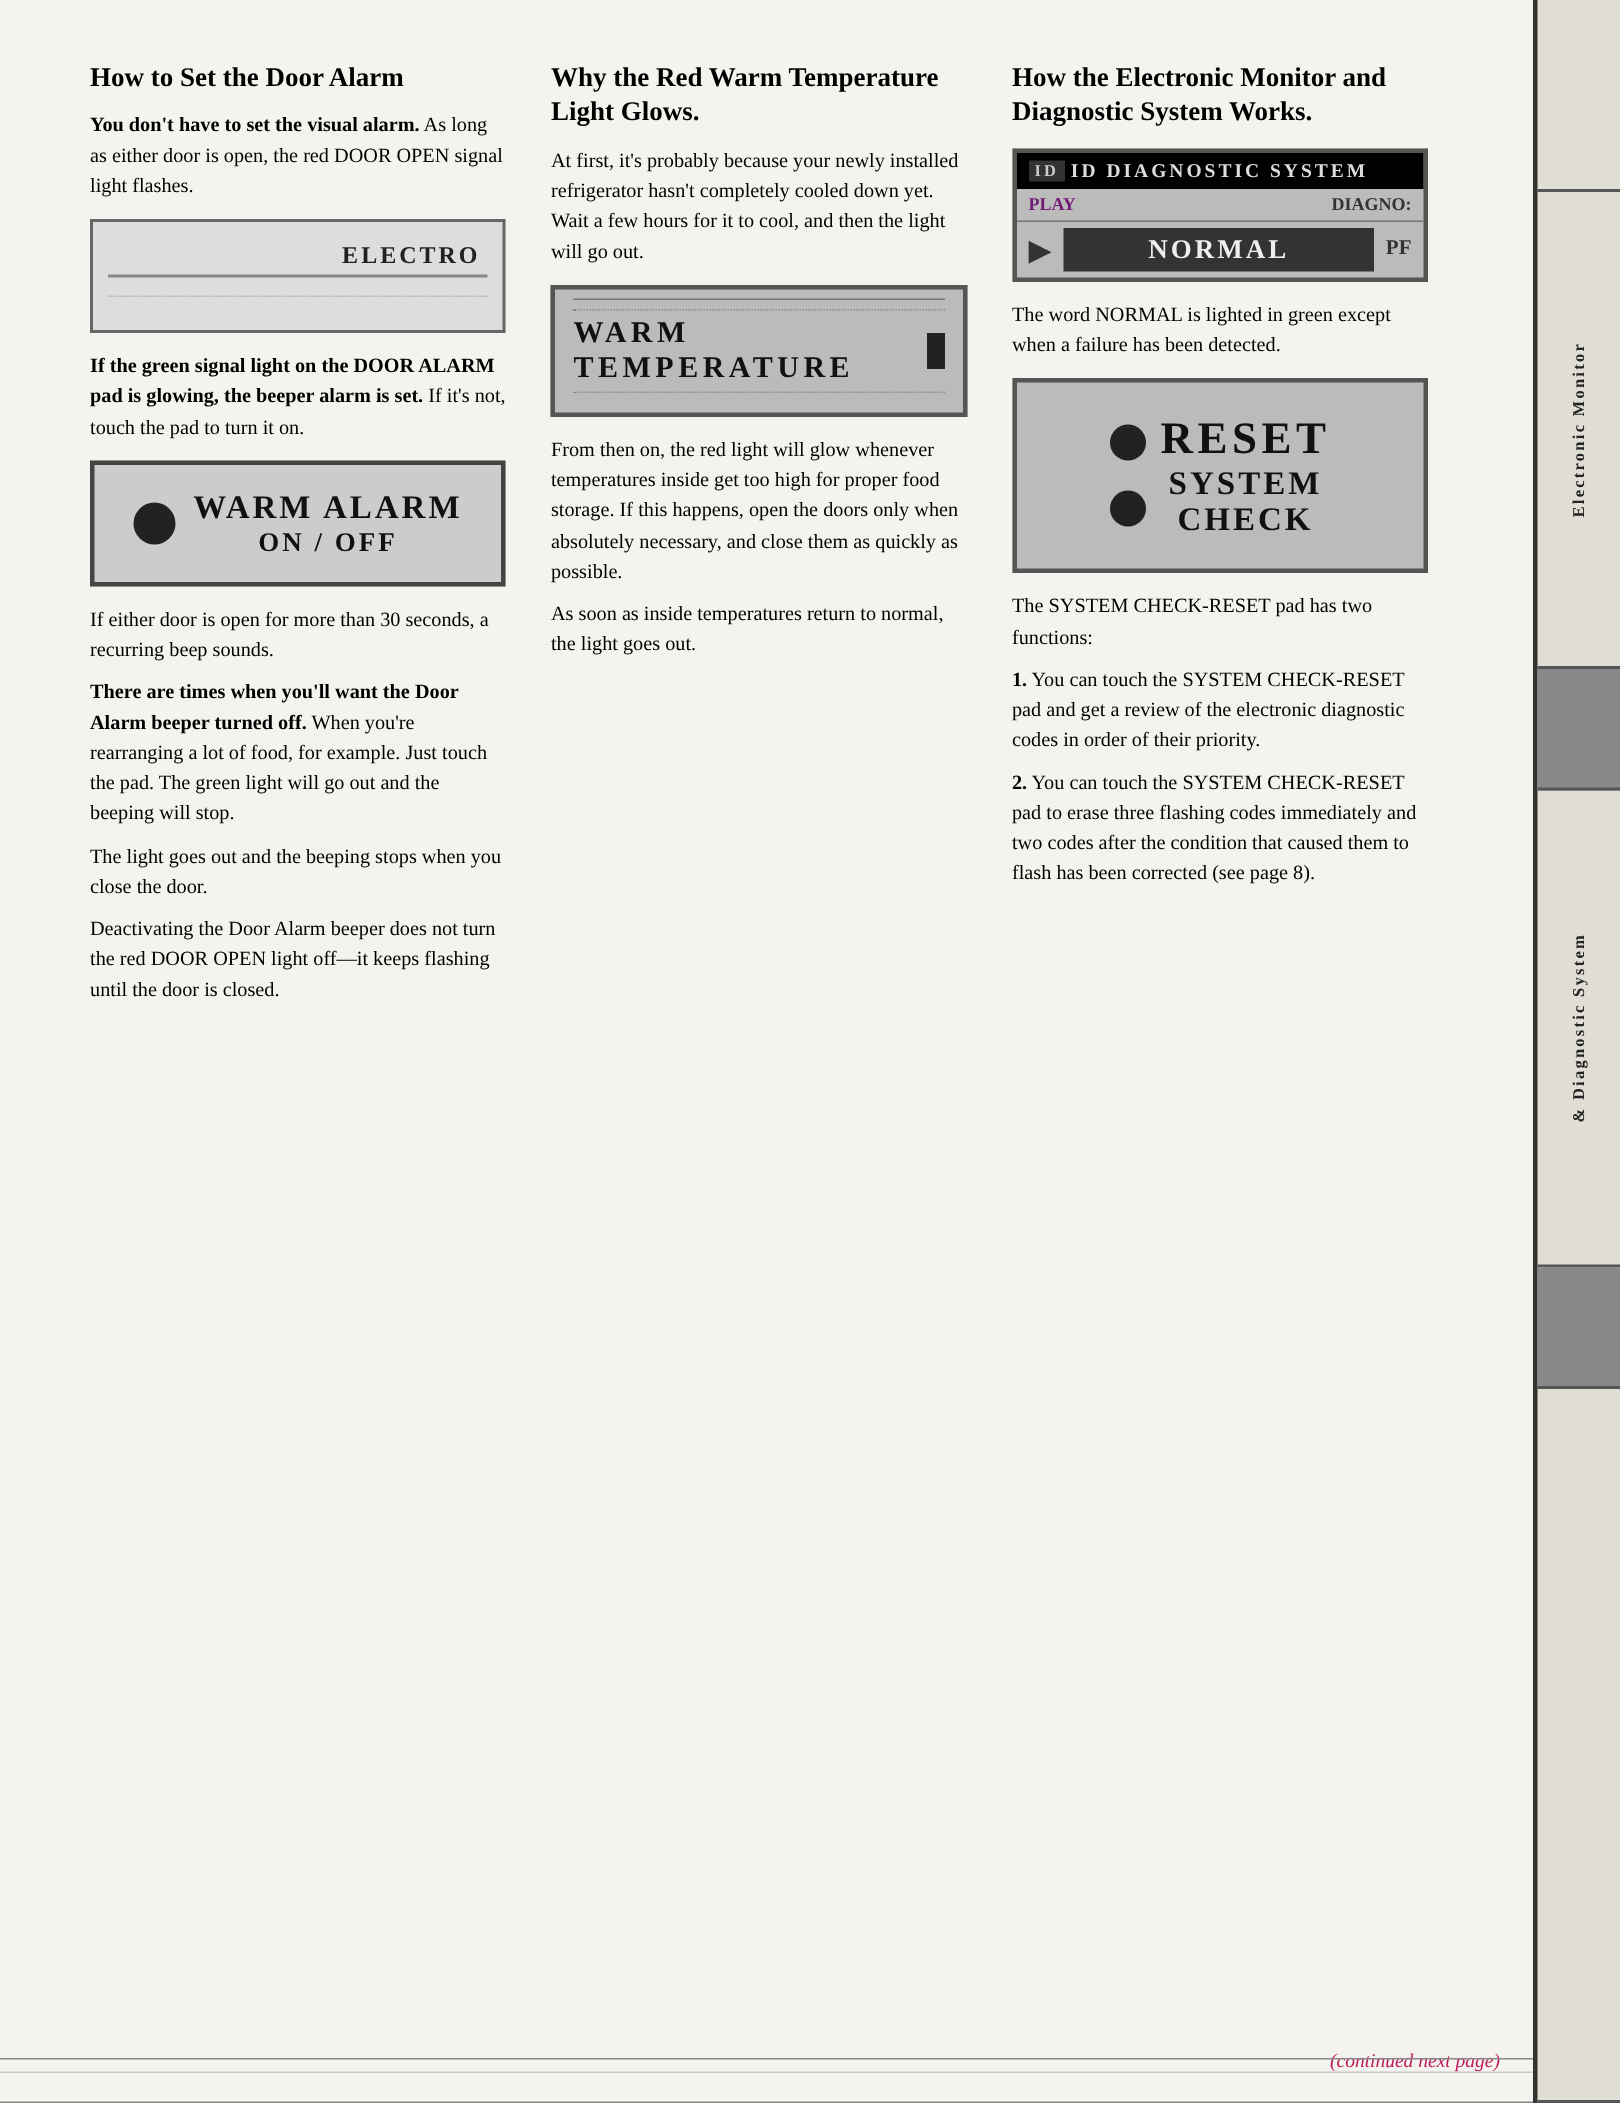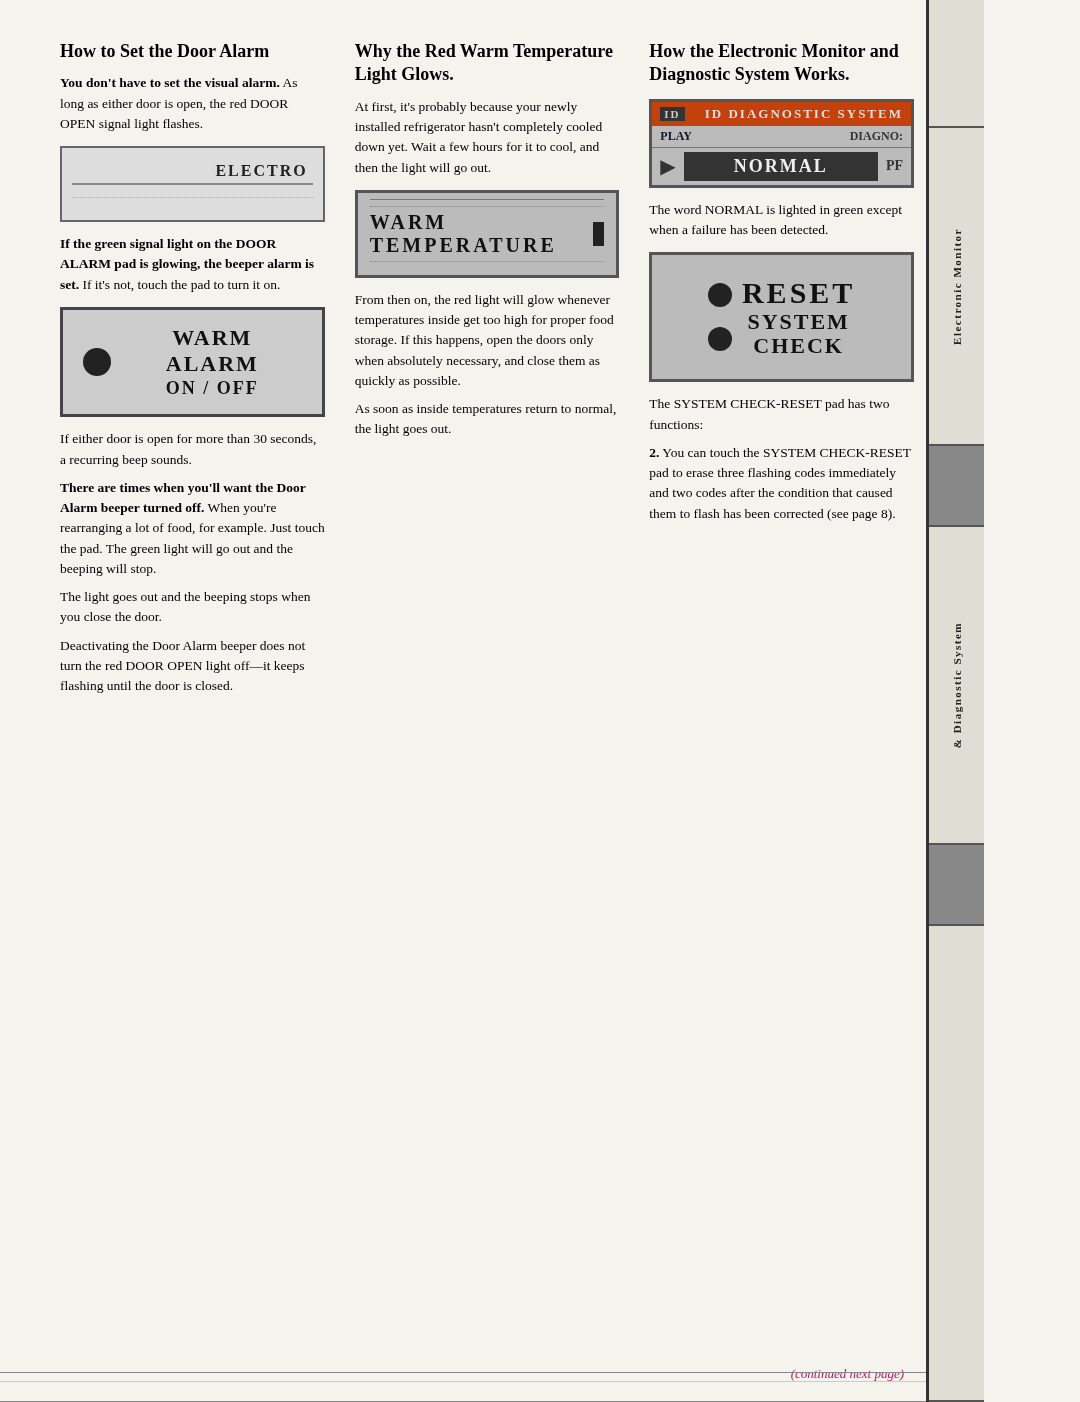--- a/index.html
+++ b/index.html
@@ -6,21 +6,21 @@
     body {
       width: 1080px;
       min-height: 1402px;
       background: #f5f3ee;
       font-family: Times New Roman, Times, serif;
       position: relative;
       overflow-x: hidden;
     }
 
     .page-container {
-      width: 984px;
+      width: 1080px;
       min-height: 1402px;
       background: #f5f3ee;
       position: relative;
       display: flex;
     }
 
     
     .main-content {
       padding: 40px 70px 40px 60px;
       width: calc(1080px - 58px);
@@ -172,50 +172,49 @@
 
     
     .diagnostic-display {
       border: 3px solid #555;
       background: #bbb;
       padding: 0;
       margin: 12px 0;
     }
 
     .diag-header {
-      background: #c2410c;
+      background: #000000;
       color: #ddd;
       font-size: 13px;
       font-weight: bold;
       letter-spacing: 2px;
       padding: 4px 8px;
       display: flex;
       align-items: center;
       gap: 4px;
-      justify-content: space-between;
     }
 
     .diag-id-box {
       background: #333;
       color: #ccc;
       padding: 1px 4px;
       font-size: 11px;
     }
 
     .diag-row {
       display: flex;
       align-items: center;
       justify-content: space-between;
       padding: 3px 8px;
       border-bottom: 1px solid #777;
     }
 
     .diag-play {
       font-size: 12px;
-      color: #0f172a;
+      color: #701a75;
       font-weight: bold;
     }
 
     .diag-code {
       font-size: 12px;
       color: #333;
       font-weight: bold;
     }
 
     .diag-normal-row {
@@ -461,20 +460,23 @@
           </div>
           <div class="reset-text-col">
             <span class="reset-big">RESET</span>
             <div class="system-check-text">SYSTEM<br>CHECK</div>
           </div>
         </div>
       </div>
 
       <p>The SYSTEM CHECK-RESET pad has two functions:</p>
 
+      <p>
+        <strong>1.</strong> You can touch the SYSTEM CHECK-RESET pad and get a review of the electronic diagnostic codes in order of their priority.
+      </p>
 
       <p>
         <strong>2.</strong> You can touch the SYSTEM CHECK-RESET pad to erase three flashing codes immediately and two codes after the condition that caused them to flash has been corrected (see page 8).
       </p>
     </div>
 
   </div>
 
   <div class="footer">(continued next page)</div>
 

